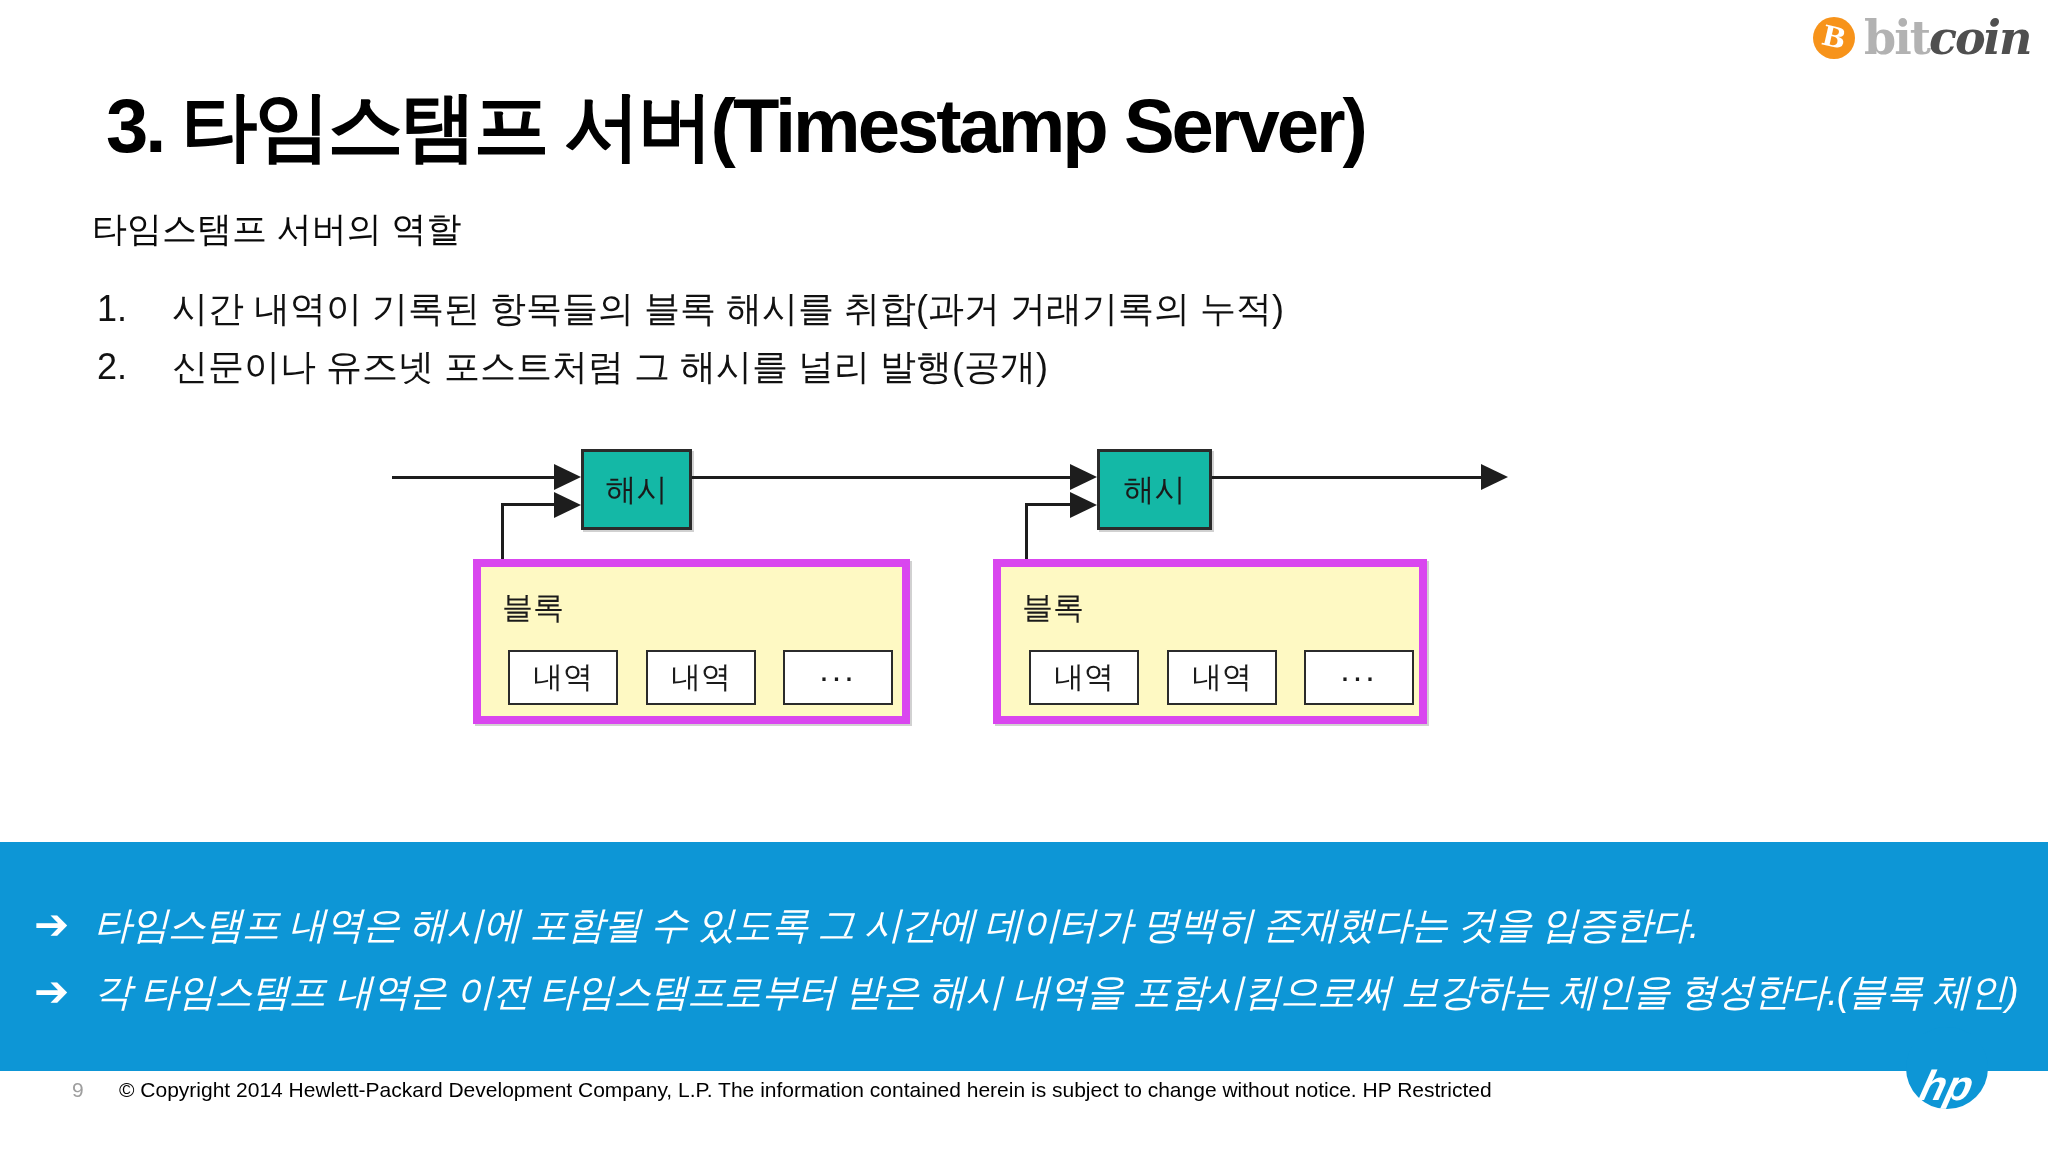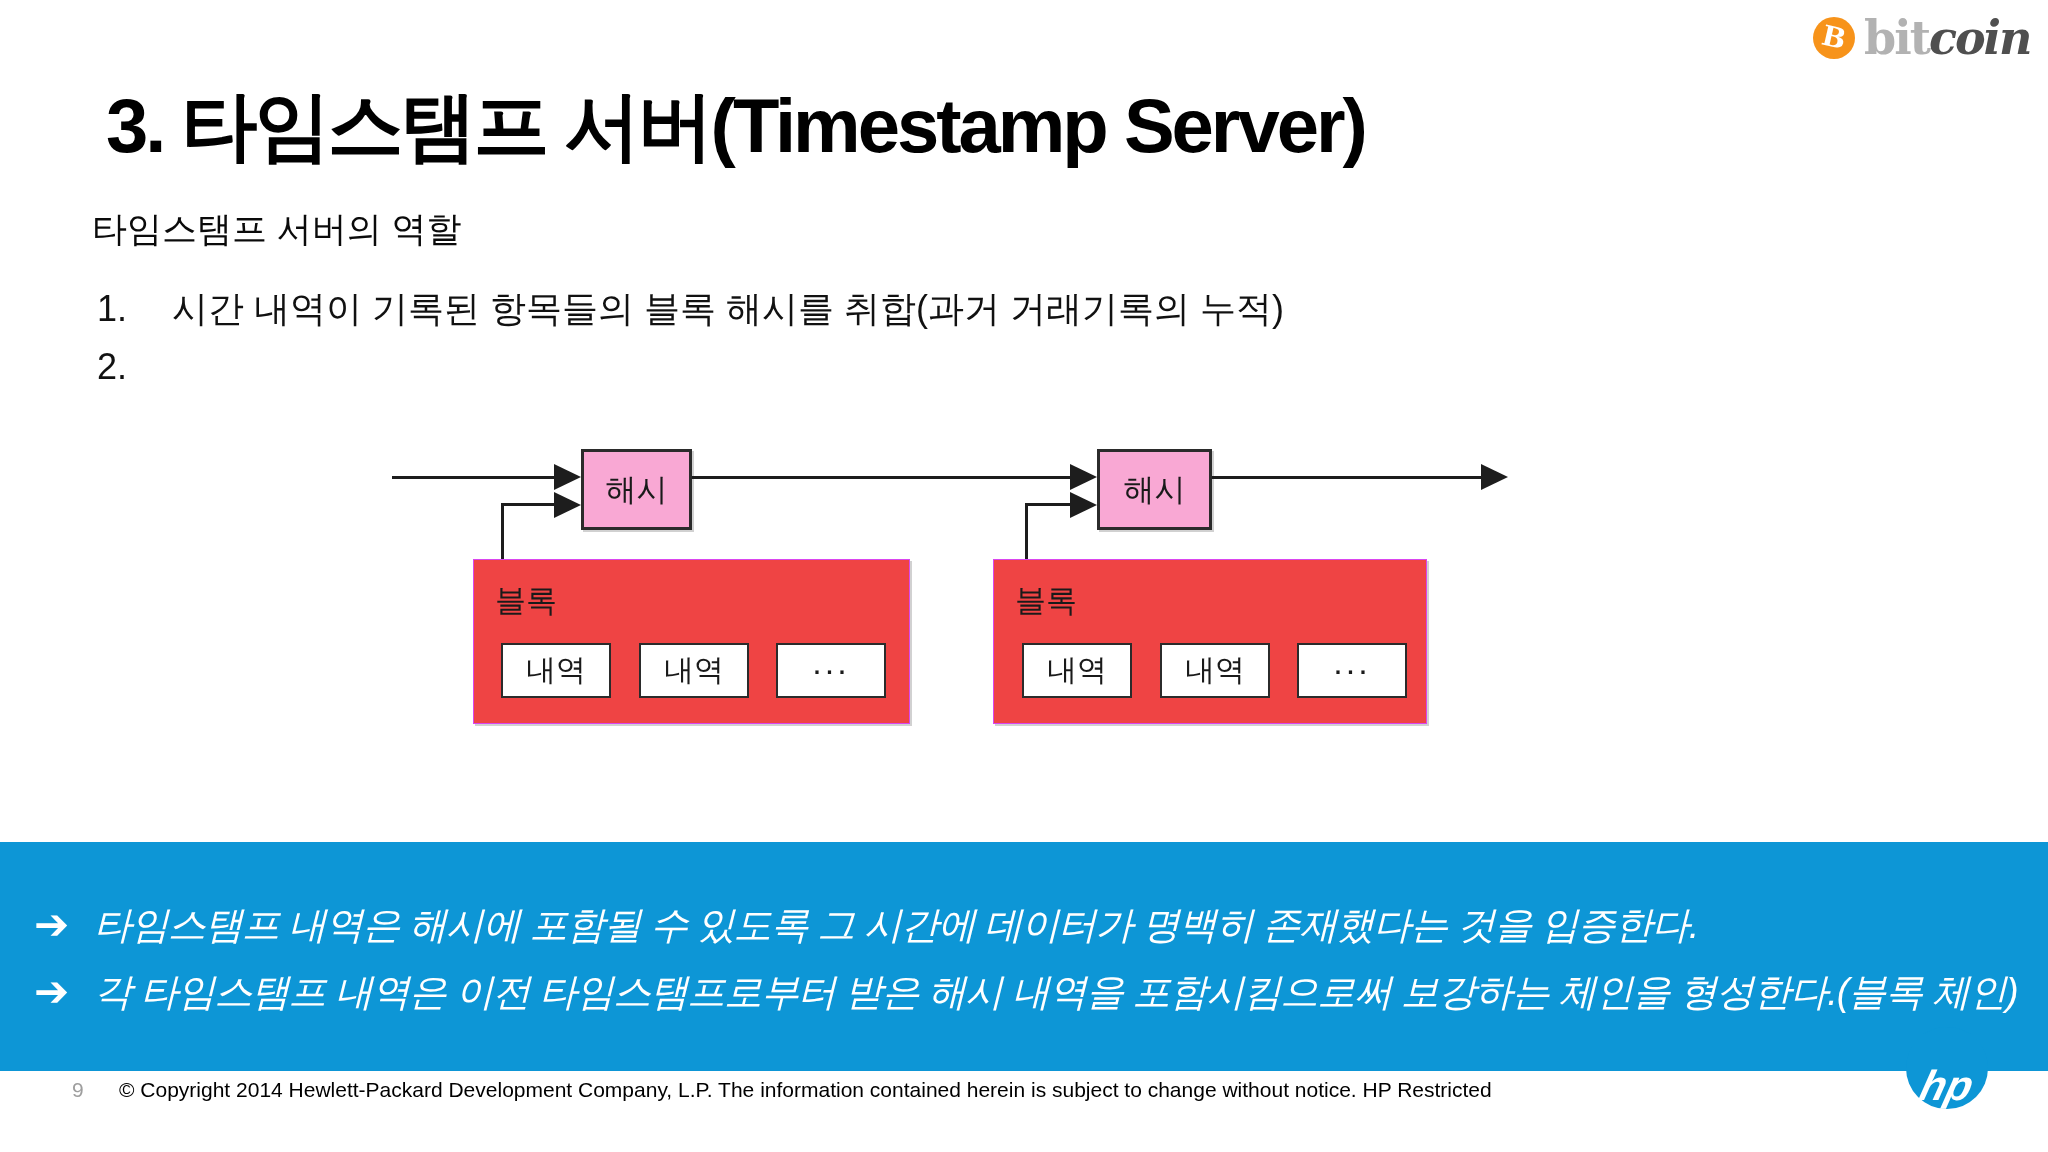--- a/index.html
+++ b/index.html
@@ -32,26 +32,26 @@
     position:absolute;left:92px;top:206px;margin:0;
     font-size:35px;font-weight:normal;color:#0a0a0a;white-space:nowrap;
   }
   .num-list{position:absolute;left:97px;top:280px;}
   .num-item{display:flex;height:58px;align-items:center;font-size:36px;color:#111111;white-space:nowrap;}
   .num-item .n{width:75px;flex:0 0 auto;}
   
   .dline{position:absolute;background:#1d1d1d;}
   .ah{position:absolute;width:0;height:0;border-top:13px solid transparent;border-bottom:13px solid transparent;border-left:27px solid #1d1d1d;}
   .dbox{
-    position:absolute;background:#f9a8d4;border:3px solid #2b2b2b;box-sizing:border-box;
+    position:absolute;background:#14b8a6;border:3px solid #2b2b2b;box-sizing:border-box;
     display:flex;align-items:center;justify-content:center;
     font-size:31px;color:#1a1a1a;box-shadow:2px 2px 0 rgba(0,0,0,0.18);
   }
   .blockbox{
-    position:absolute;background:#ef4444;border:1px solid #d946ef;box-sizing:border-box;
+    position:absolute;background:#fef9c3;border:8px solid #d946ef;box-sizing:border-box;
     box-shadow:2px 2px 0 rgba(0,0,0,0.18);
   }
   .block-label{position:absolute;left:21px;top:20px;font-size:31px;color:#1a1a1a;}
   .txbox{
     position:absolute;top:83px;height:55px;width:110px;background:#fff;
     border:2px solid #2b2b2b;box-sizing:border-box;
     display:flex;align-items:center;justify-content:center;font-size:30px;color:#1a1a1a;
   }
   .txbox.dots{font-size:34px;letter-spacing:3px;align-items:flex-end;padding-bottom:14px;}
   
@@ -89,20 +89,21 @@
   <h1 class="title">3. 타임스탬프 서버(Timestamp Server)</h1>
   <h2 class="subtitle">타임스탬프 서버의 역할</h2>
 
   <div class="num-list">
     <div class="num-item">
       <span class="n">1.</span>
       <span class="t">시간 내역이 기록된 항목들의 블록 해시를 취합(과거 거래기록의 누적)</span>
     </div>
     <div class="num-item">
       <span class="n">2.</span>
+      <span class="t">신문이나 유즈넷 포스트처럼 그 해시를 널리 발행(공개)</span>
     </div>
   </div>
 
   <div>
 
     <div class="dline" style="left:392px;top:476px;width:162px;height:3px;"></div>
     <div class="ah" style="left:554px;top:464px;"></div>
 
     <div class="dline" style="left:501px;top:503px;width:3px;height:60px;"></div>
     <div class="dline" style="left:501px;top:503px;width:53px;height:3px;"></div>

